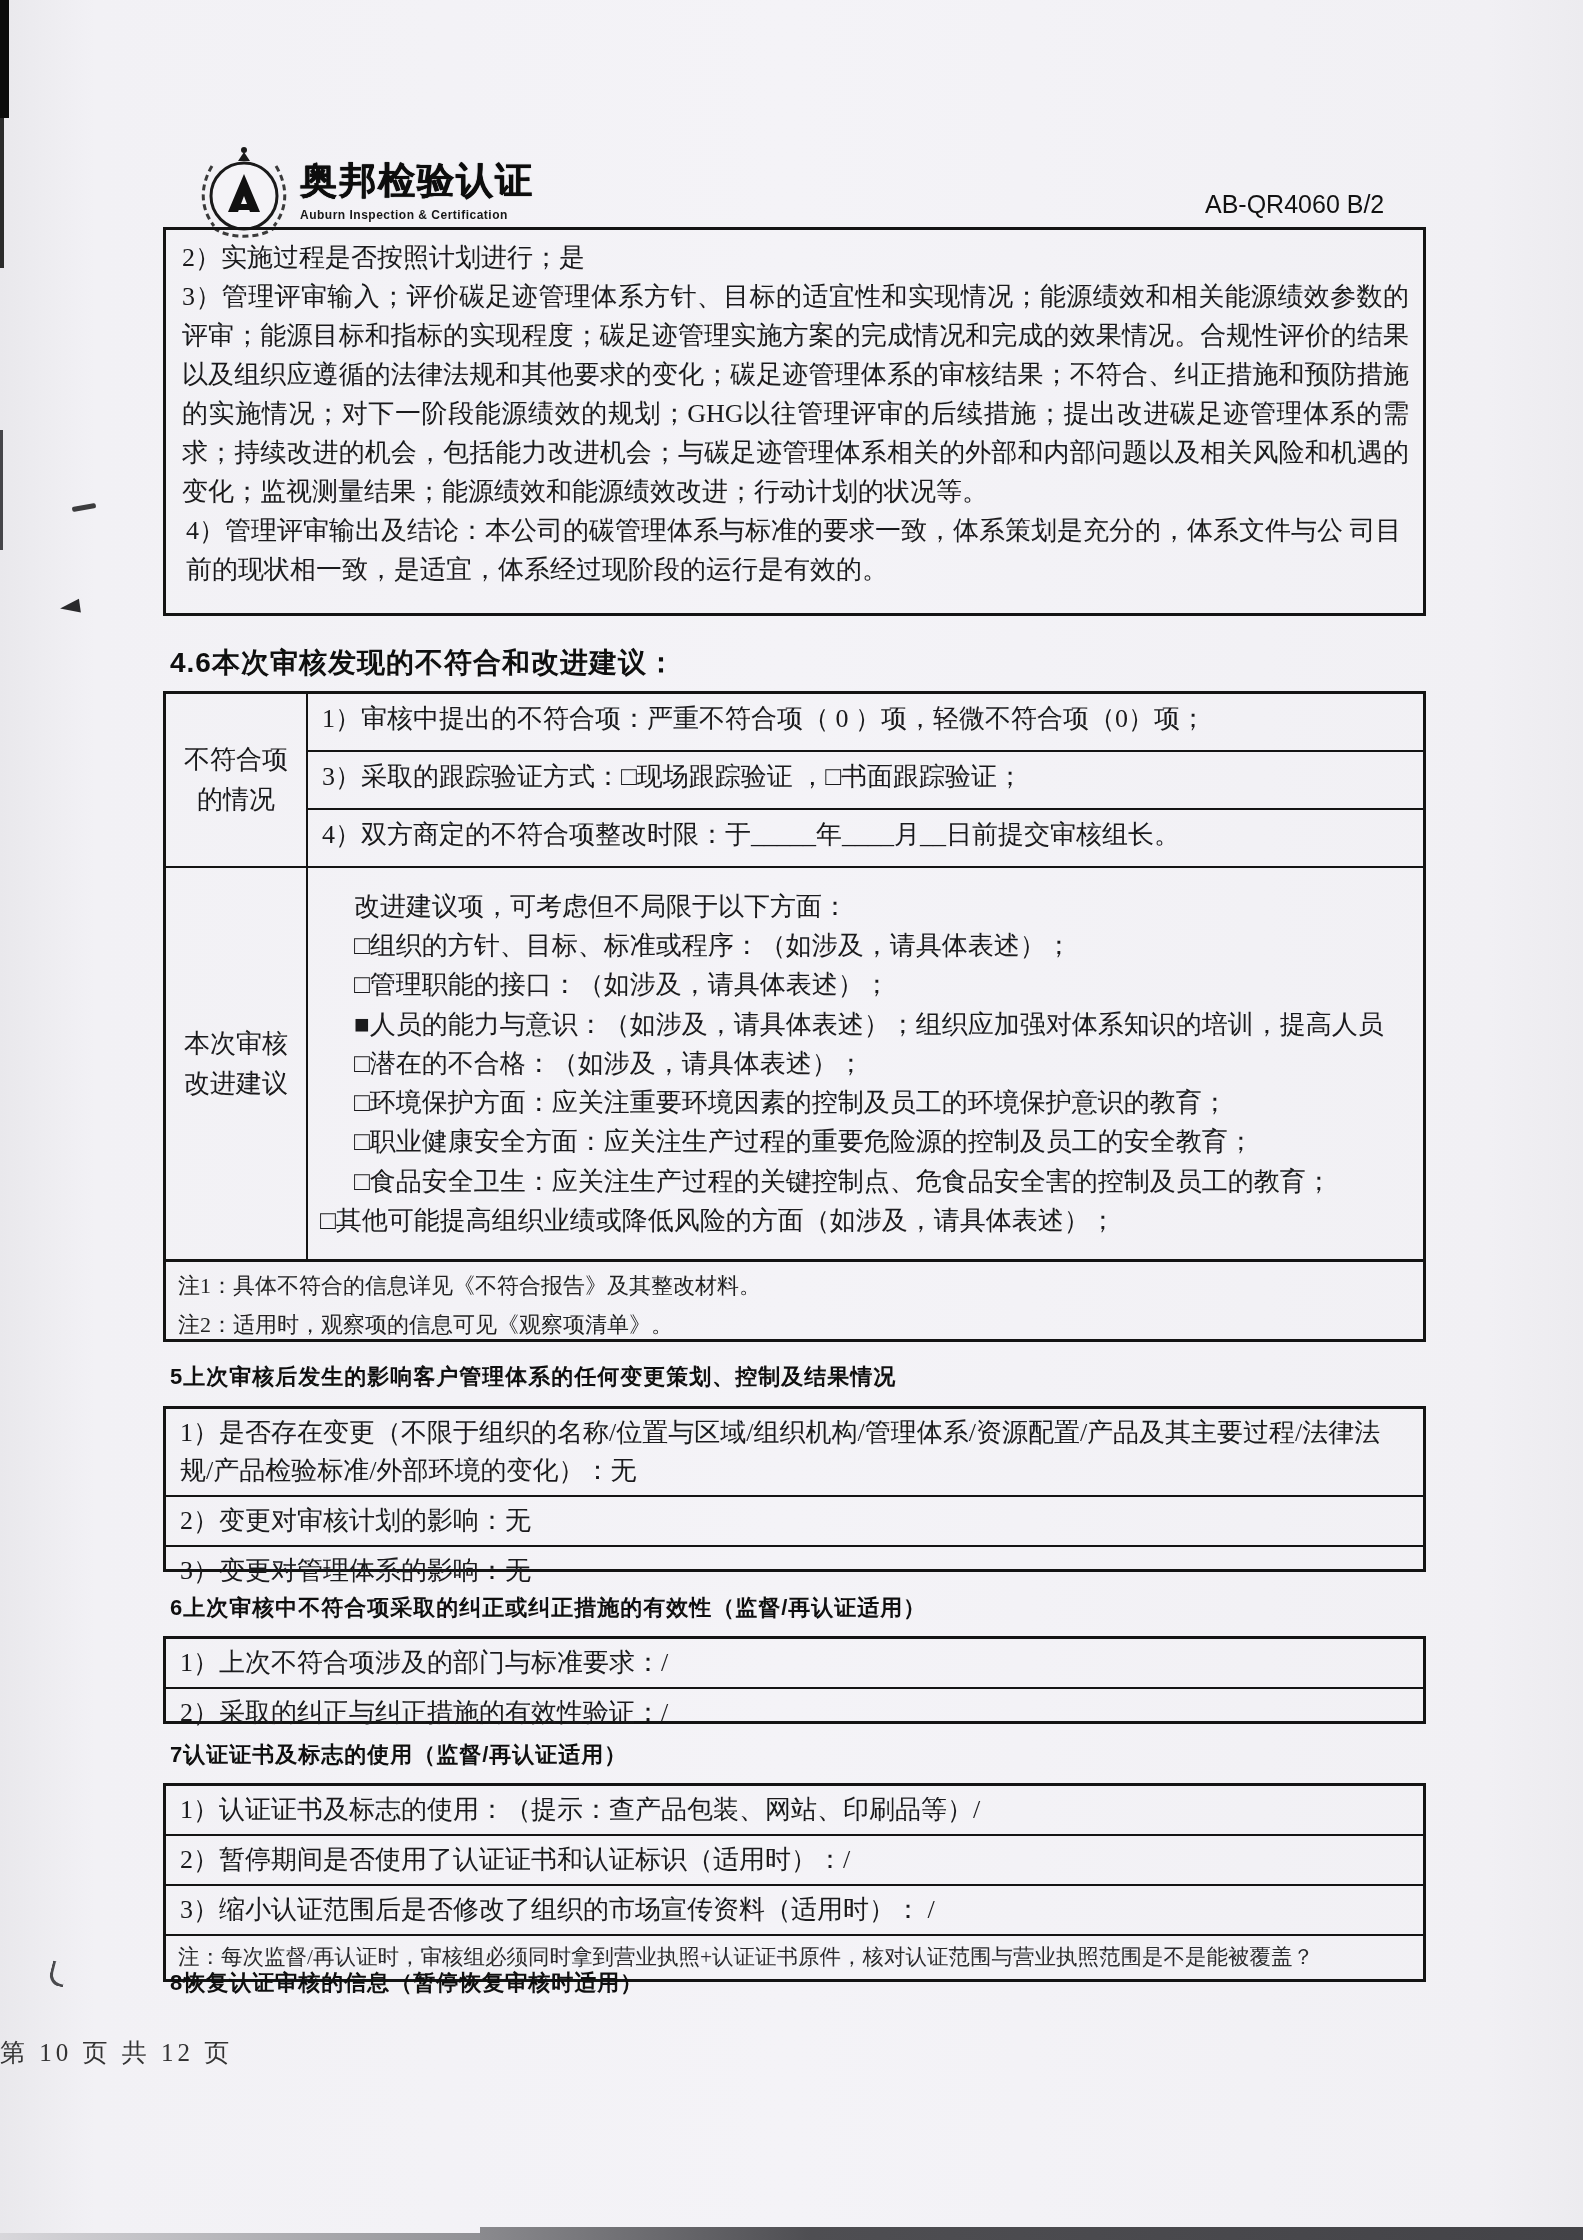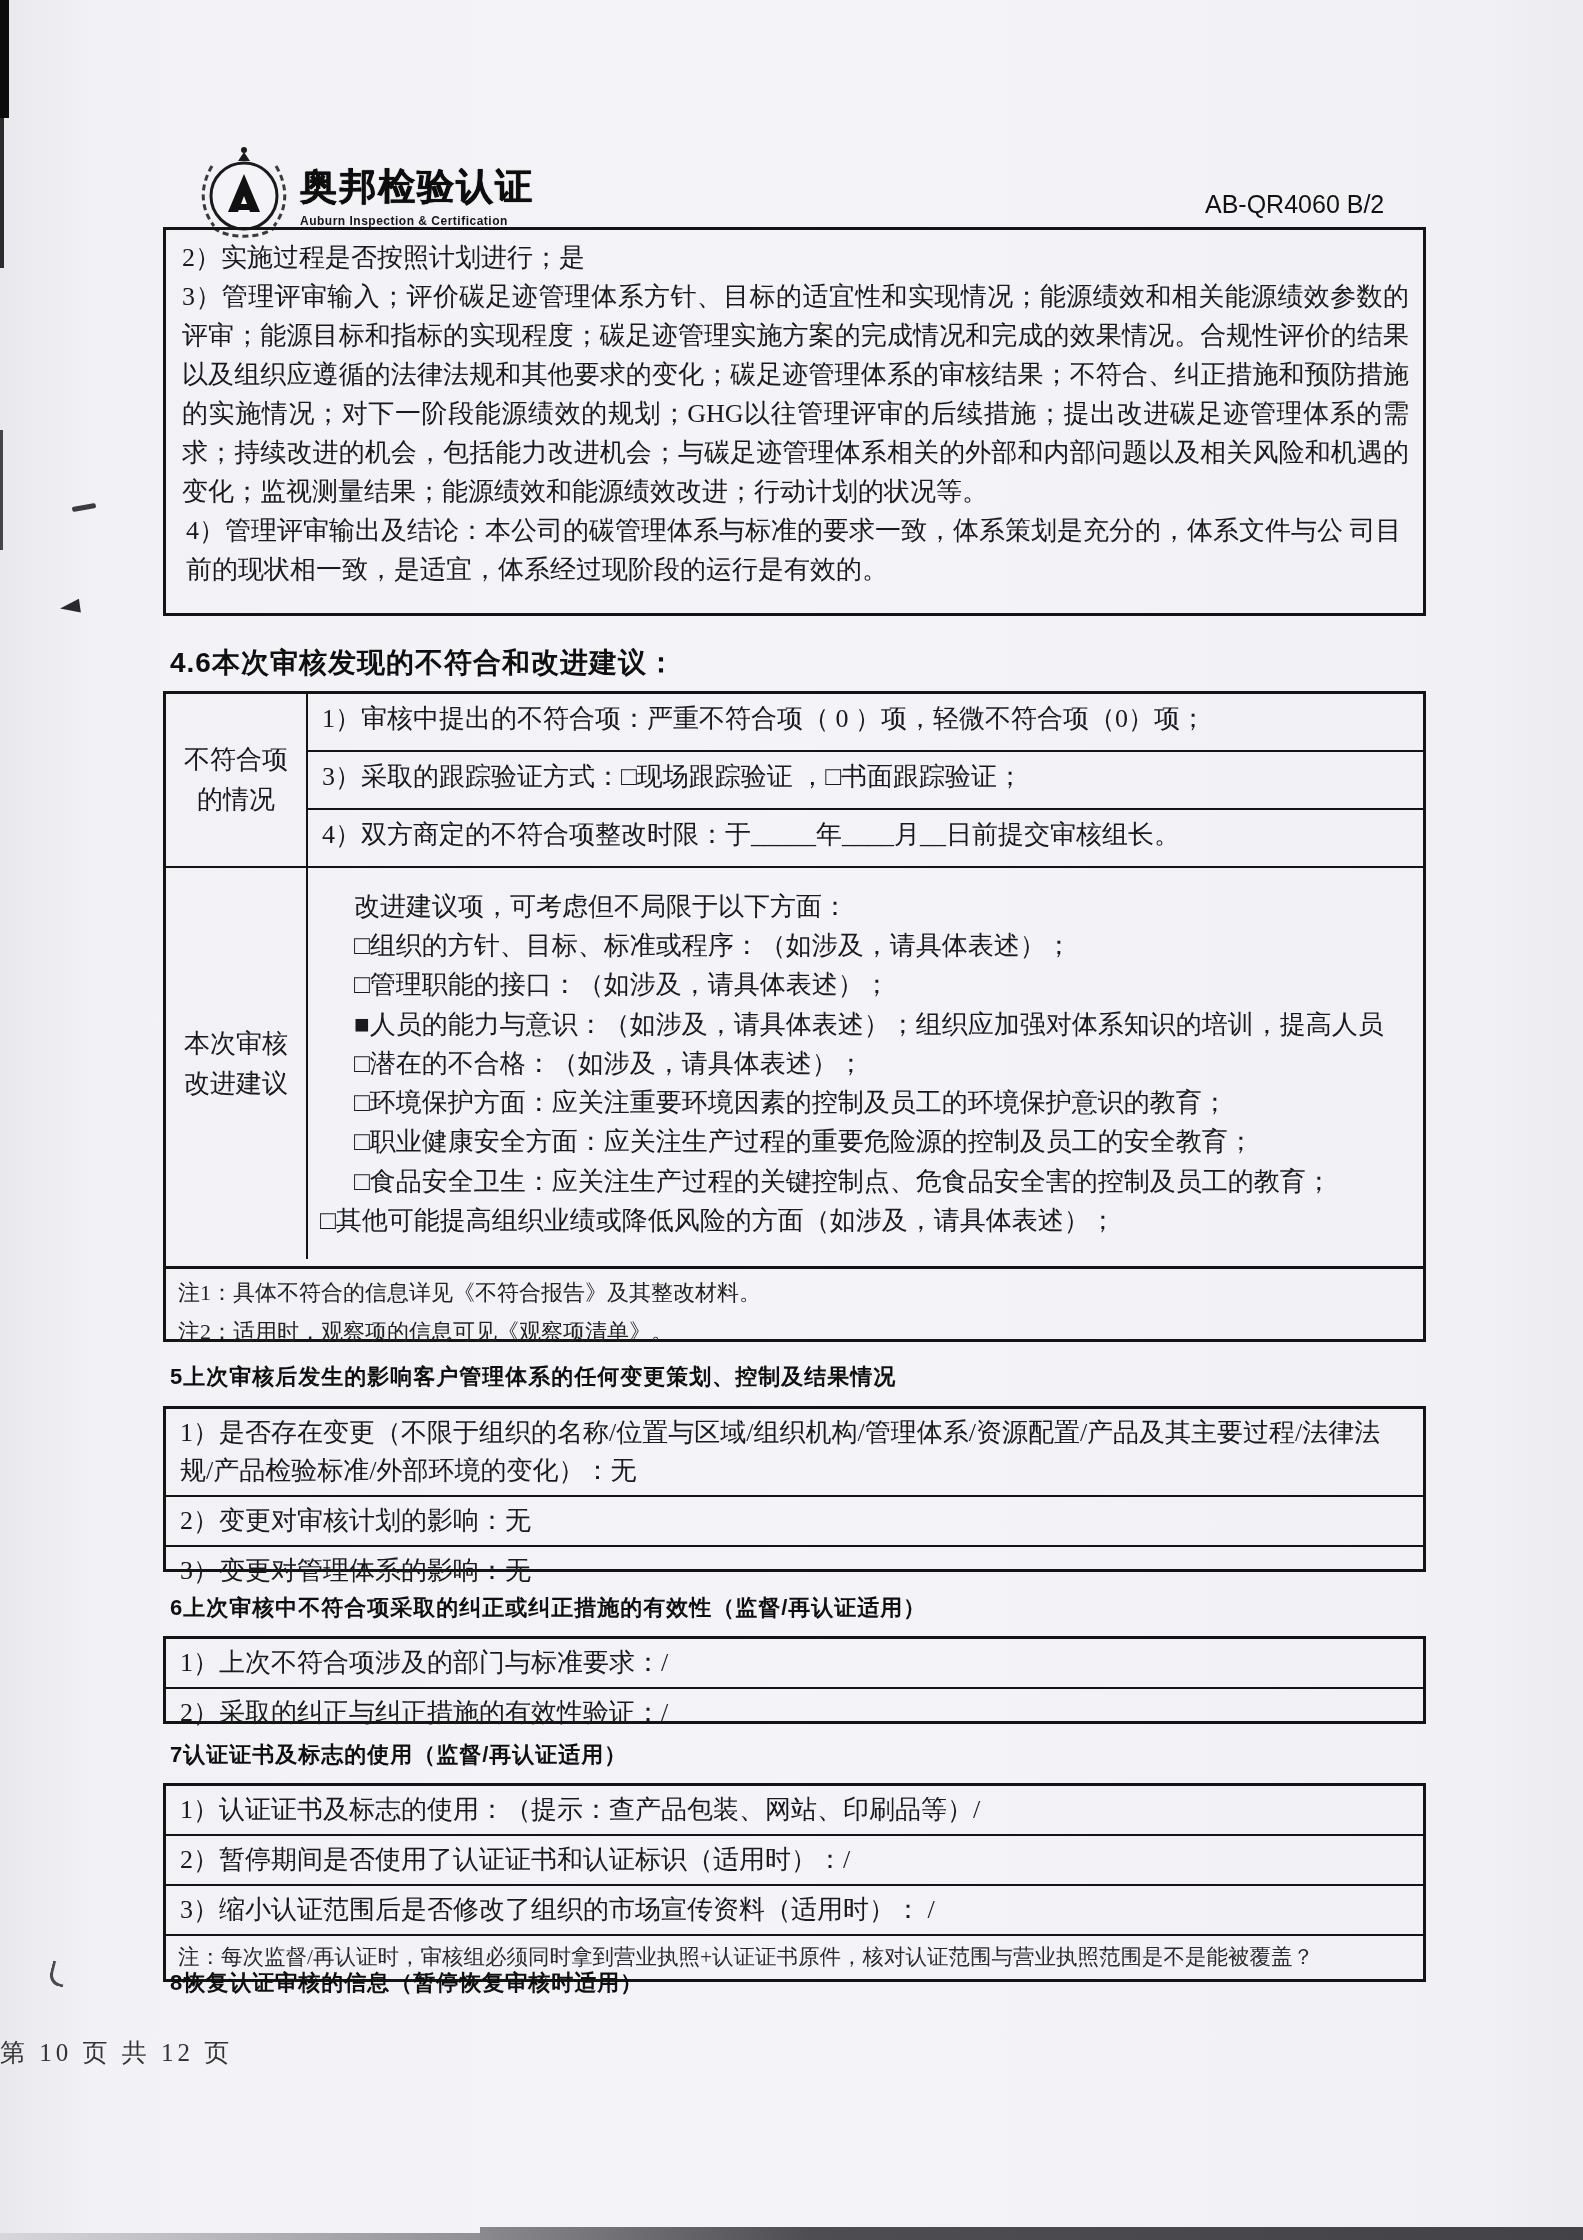--- a/index.html
+++ b/index.html
@@ -6,41 +6,41 @@
   body { width:1583px; height:2240px; font-family:"Liberation Serif", serif; }
   .page {
     position:relative; width:1583px; height:2240px; overflow:hidden;
     background: linear-gradient(90deg, #e9e8ec 0%, #f2f1f5 6%, #f4f3f7 50%, #f1f0f4 94%, #ecebef 100%);
     color:#1d1d1f;
   }
   
   .artifact { position:absolute; }
   
   .logo-wrap { position:absolute; left:198px; top:146px; display:flex; align-items:flex-start; }
-  .logo-text { margin-left:10px; margin-top:16px; }
+  .logo-text { margin-left:10px; margin-top:10px; }
   .logo-cn { font-family:"Liberation Sans", sans-serif; font-weight:bold; font-size:37px; letter-spacing:2px; color:#0d0d0d; text-shadow:0 0 1px #0d0d0d, 0.6px 0 #0d0d0d; }
   .logo-en { font-family:"Liberation Sans", sans-serif; font-weight:bold; font-size:12px; color:#161616; margin-top:2px; letter-spacing:0.5px; }
   .doc-code { position:absolute; left:1205px; top:190px; font-family:"Liberation Sans", sans-serif; font-size:25px; color:#111; }
 
   
   .box { position:absolute; left:163px; width:1263px; border:3px solid #141414; }
   .body-txt { font-size:26px; line-height:39px; color:#1a1a1c; }
   .pad { padding:8px 14px 6px 16px; }
   .just { text-align:justify; text-justify:inter-ideograph; }
 
   .sec-title { position:absolute; left:170px; font-family:"Liberation Sans", sans-serif; font-weight:bold; font-size:22px; color:#0f0f0f; letter-spacing:1px; white-space:nowrap; }
 
   .trow { display:flex; width:100%; }
   .lcell { width:142px; flex:0 0 142px; border-right:2px solid #141414;
            display:flex; flex-direction:column; align-items:center; justify-content:center;
            font-size:26px; line-height:40px; color:#1a1a1c; }
   .rcol { flex:1; display:flex; flex-direction:column; }
   .cell { flex:1; display:flex; align-items:center; padding:2px 10px 10px 14px; font-size:26px; color:#1a1a1c; }
   .bt2 { border-top:2px solid #141414; }
-  .bt3 { border-top:3px solid #141414;margin-top:7px; }
+  .bt3 { border-top:3px solid #141414; }
 
   .imp-line { font-size:26px; line-height:39.2px; color:#1a1a1c; padding-left:46px; white-space:nowrap; }
   .imp-flush { padding-left:12px; }
   .note-line { font-size:22px; line-height:39px; color:#222; padding-left:12px; }
 
   .simple-row { font-size:26px; line-height:38px; color:#1a1a1c; padding:5px 10px 5px 14px; }
   .small-note { font-size:21.5px; color:#2a2a2c; padding:7px 10px 7px 12px; line-height:28px; }
 
   .footer-page { position:absolute; left:0; top:2036px; width:1583px; text-align:left; font-size:25px; color:#333; letter-spacing:4px; }
 </style>

